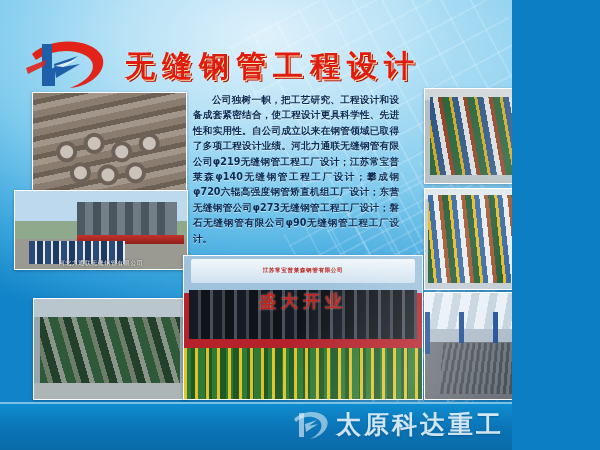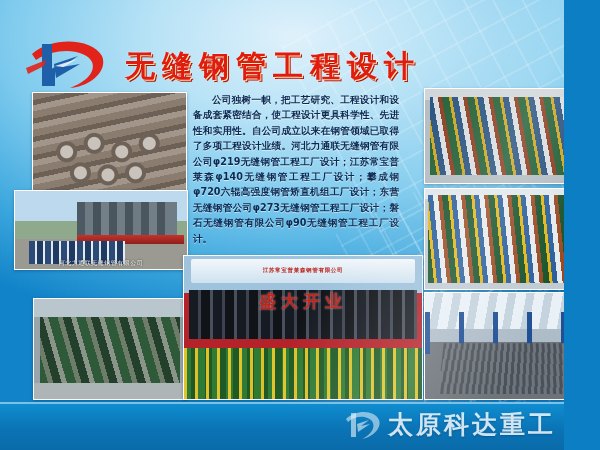--- a/index.html
+++ b/index.html
@@ -2,21 +2,21 @@
 <html><head>
 <meta charset="utf-8">
 <style>
   html,body{margin:0;padding:0;}
   body{
     width:600px;height:450px;overflow:hidden;
     font-family:"DejaVu Sans","Liberation Sans",sans-serif;
     background:#0b7ec4;
   }
   .page{
-    position:relative;width:564px;height:450px;overflow:hidden;
+    position:relative;width:512px;height:450px;overflow:hidden;
     background:
       radial-gradient(ellipse 520px 300px at 52% 8%, #dff1fb 0%, #b7e2f6 28%, #7fcbee 55%, #3aa6dd 80%, #1183c8 100%),
       linear-gradient(180deg,#8fd4f2 0%,#39a4db 60%,#0b7ec4 100%);
   }
   
   .grid-deco{
     position:absolute;right:-60px;top:-40px;width:260px;height:420px;
     transform:rotate(-28deg);
     background:
       repeating-linear-gradient(0deg, rgba(255,255,255,.30) 0 2px, rgba(255,255,255,0) 2px 26px),

